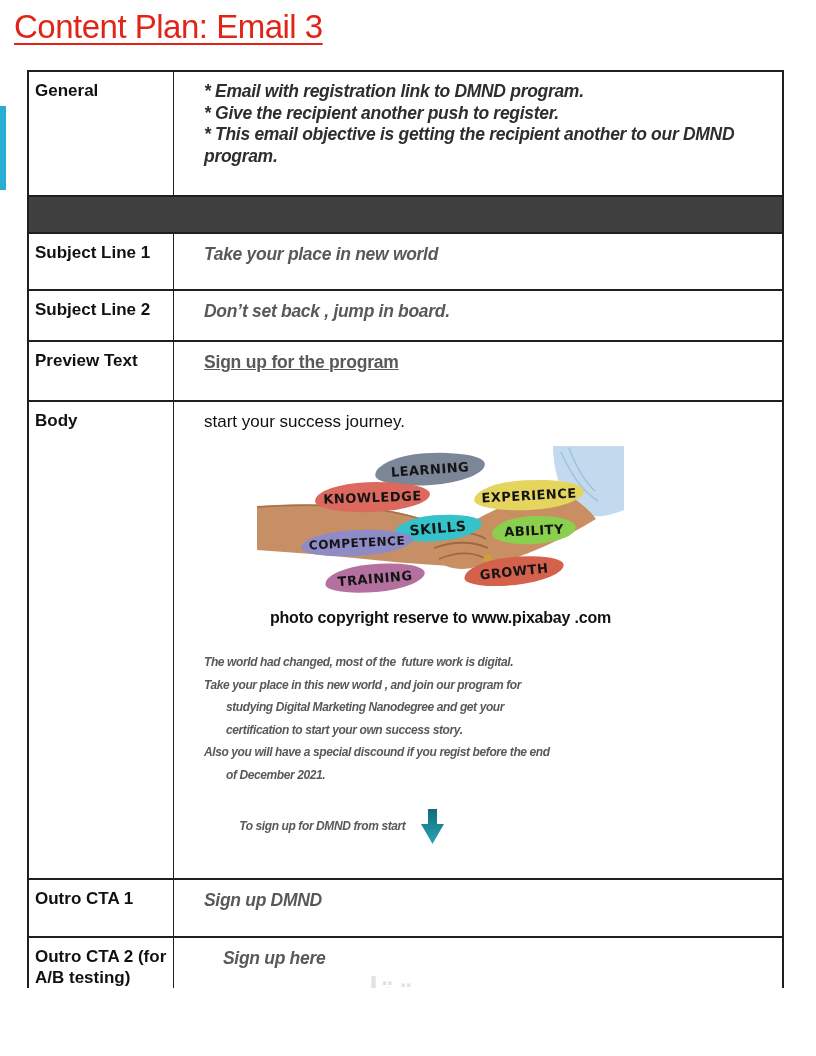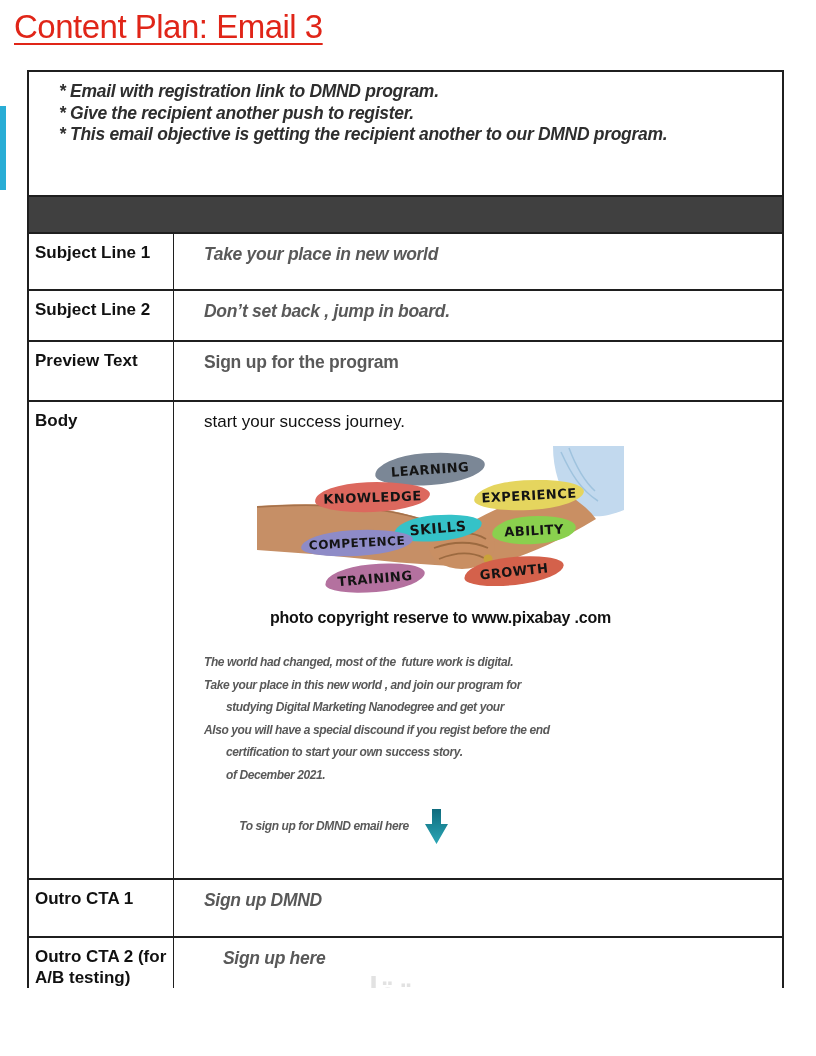--- a/index.html
+++ b/index.html
@@ -44,21 +44,21 @@
   .row-cta1      { min-height:58px; }
   .row-cta2      { min-height:83px; }
 
   .v-italic {
     font-size:17.5px; font-weight:bold; font-style:italic;
     color:var(--value-gray,#595959); letter-spacing:-0.3px; line-height:22px;
     white-space:pre-wrap;
   }
   .v-upright {
     font-size:17.5px; font-weight:bold; font-style:normal;
-    color:var(--value-gray,#595959); letter-spacing:-0.2px; line-height:22px;
+    color:var(--value-gray,#595959); letter-spacing:-0.2px; line-height:22px;text-decoration:underline;
   }
   .general-item {
     font-size:17.5px; font-weight:bold; font-style:italic;
     color:var(--general-text,#2e2e2e); letter-spacing:-0.3px; line-height:21.5px;
     white-space:pre-wrap;
   }
   
   .body-intro { font-size:17px; font-weight:400; color:#111; line-height:22px; margin-bottom:13px; }
   .hs-image {
     position:relative; width:367px; height:157px; margin-left:53px; background:#fff;
@@ -104,20 +104,21 @@
 
 <div class="page">
 
   <h1 class="doc-title">Content Plan: Email 3</h1>
 
   <div class="margin-marker"></div>
 
   <div class="ctable">
 
     <div class="crow row-general">
+      <div class="cell-label">General</div>
       <div class="cell-value">
         <div class="general-item">* Email with registration link to DMND program.</div>
         <div class="general-item">* Give the recipient another push to register.</div>
         <div class="general-item">* This email objective is getting the recipient another to our DMND program.</div>
       </div>
     </div>
 
     <div class="crow row-dark"></div>
 
     <div class="crow row-sl1">
@@ -186,25 +187,25 @@
               <span>GROWTH</span>
             </div>
         </div>
 
         <div class="img-caption">photo copyright reserve to www.pixabay .com</div>
 
         <div class="body-paragraph">
           <div class="para-line">The world had changed, most of the  future work is digital.</div>
           <div class="para-line">Take your place in this new world , and join our program for</div>
           <div class="para-line indent">studying Digital Marketing Nanodegree and get your</div>
+          <div class="para-line indent">certification to start your own success story.</div>
           <div class="para-line">Also you will have a special discound if you regist before the end</div>
-          <div class="para-line indent">certification to start your own success story.</div>
           <div class="para-line indent">of December 2021.</div>
           <div class="para-line">
-            <span>To sign up for DMND email here</span><span class="arrow-wrap"><svg width="23" height="35" viewBox="0 0 23 35">
+            <span>To sign up for DMND from start</span><span class="arrow-wrap"><svg width="23" height="35" viewBox="0 0 23 35">
                   <defs>
                     <linearGradient id="tg" x1="0" y1="0" x2="0" y2="1">
                       <stop offset="0" stop-color="#0f6b7d"></stop>
                       <stop offset="1" stop-color="#2aa6b5"></stop>
                     </linearGradient>
                   </defs>
                   <path d="M7 0 h9 v15 h7 L11.5 35 L0 15 h7 z" fill="url(#tg)"></path>
                 </svg></span>
           </div>
         </div>

